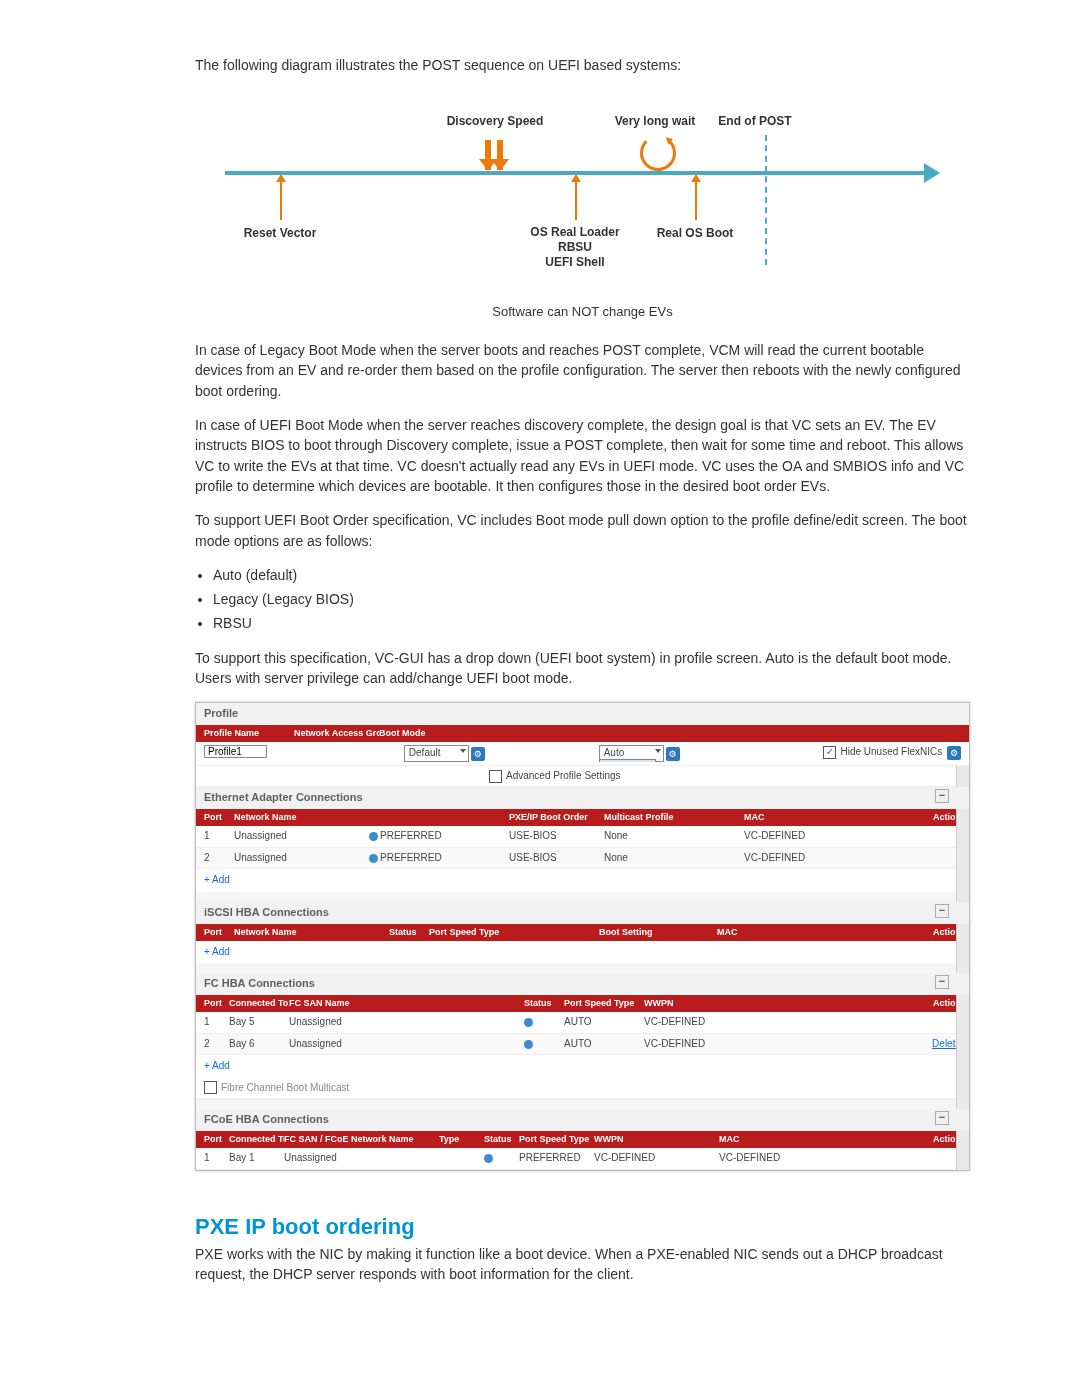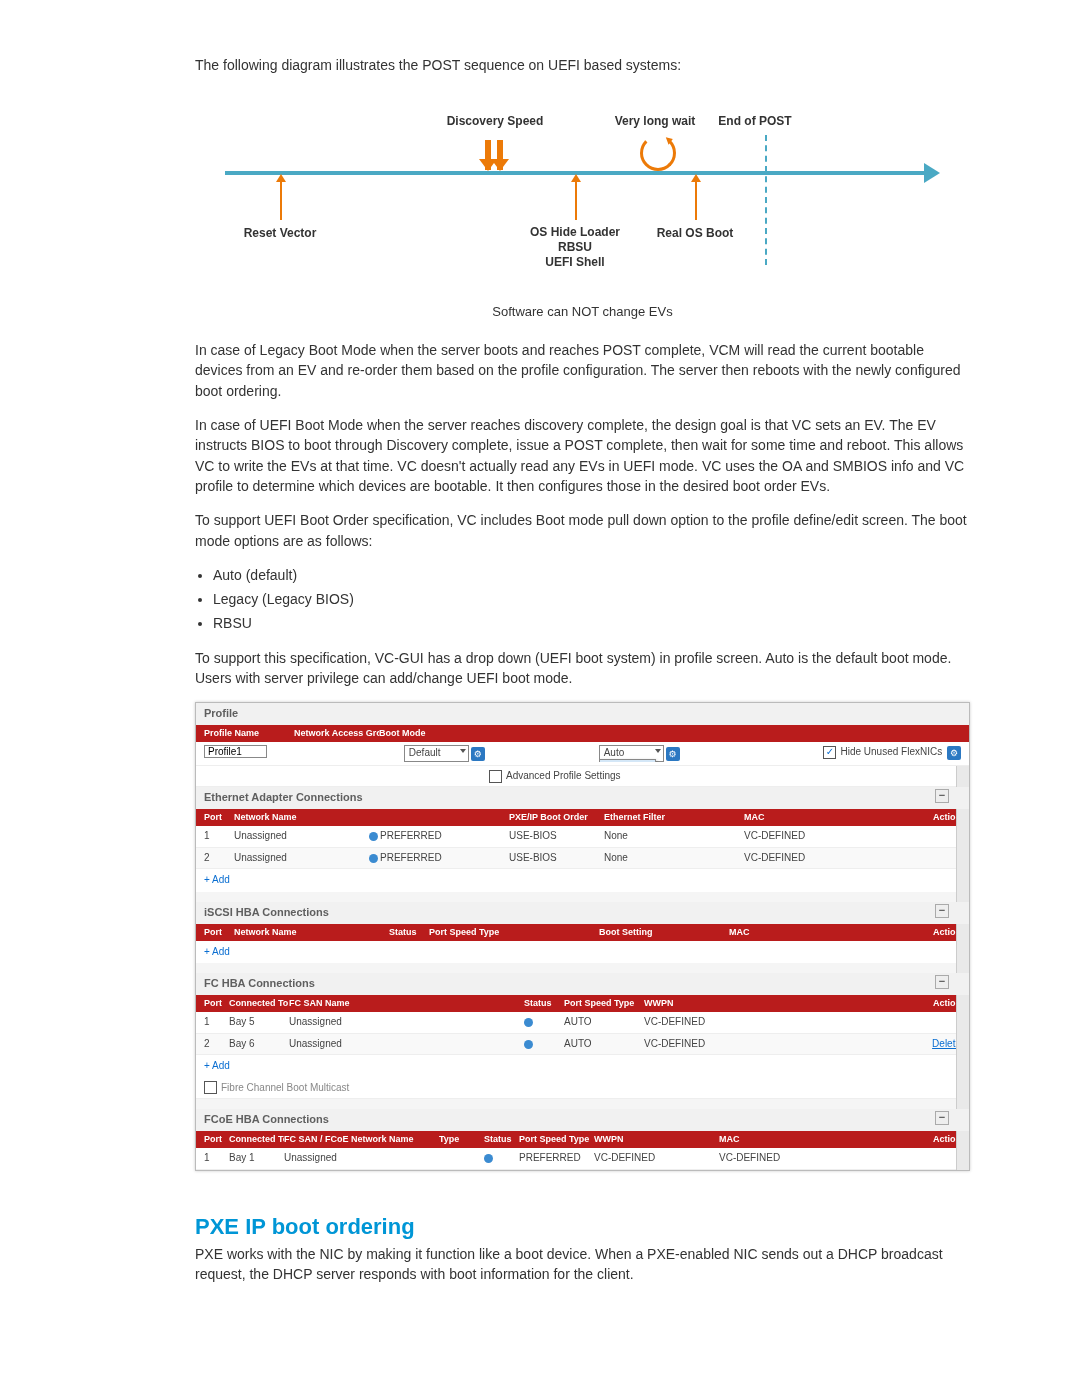--- a/index.html
+++ b/index.html
@@ -121,21 +121,21 @@
 
   <div class="diagram">
     <div class="axis-line"></div>
     <div class="axis-arrow"></div>
 
     <div class="lbl top-lbl" style="left:300px">Discovery Speed</div>
     <div class="lbl top-lbl" style="left:460px">Very long wait</div>
     <div class="lbl top-lbl" style="left:560px">End of POST</div>
 
     <div class="lbl bot-lbl" style="left:85px">Reset Vector</div>
-    <div class="lbl bot-lbl" style="left:380px;white-space:pre;line-height:1.25">OS Hide Loader
+    <div class="lbl bot-lbl" style="left:380px;white-space:pre;line-height:1.25">OS Real Loader
 RBSU
 UEFI Shell</div>
     <div class="lbl bot-lbl" style="left:500px">Real OS Boot</div>
 
     <div class="up-arrow" style="left:85px"></div>
     <div class="down-arrow big-down" style="left:290px"></div>
     <div class="down-arrow big-down" style="left:302px"></div>
     <div class="up-arrow" style="left:380px"></div>
     <div class="circ-arrow" style="left:445px"></div>
     <div class="up-arrow" style="left:500px"></div>
@@ -185,21 +185,21 @@
         <div class="cell" style="width:285px"></div>
       <div class="cell"><span class="chk"></span><span>Advanced Profile Settings</span></div>
     </div>
 
     <div class="sec-title"><span>Ethernet Adapter Connections</span><span class="collapse">−</span></div>
     <div class="hdr-row">
       <div class="cell" style="width:30px">Port</div>
       <div class="cell" style="width:145px">Network Name</div>
       <div class="cell" style="width:130px"></div>
       <div class="cell" style="width:95px">PXE/IP Boot Order</div>
-      <div class="cell" style="width:140px">Ethernet Filter</div>
+      <div class="cell" style="width:140px">Multicast Profile</div>
       <div class="cell" style="width:100px">MAC</div>
       <div class="cell" style="flex:1;text-align:right">Action</div>
     </div>
     <div class="row">
       <div class="cell" style="width:30px">1</div>
       <div class="cell" style="width:135px">Unassigned</div>
       <div class="cell" style="width:140px"><span class="status-dot"></span><span>PREFERRED</span></div>
       <div class="cell" style="width:95px">USE-BIOS</div>
       <div class="cell" style="width:140px">None</div>
       <div class="cell" style="width:100px">VC-DEFINED</div>
@@ -214,21 +214,21 @@
     </div>
     <div class="add">+ Add</div>
 
     <div style="height:10px;background:#f5f5f5"></div>
     <div class="sec-title"><span>iSCSI HBA Connections</span><span class="collapse">−</span></div>
     <div class="hdr-row">
       <div class="cell" style="width:30px">Port</div>
       <div class="cell" style="width:155px">Network Name</div>
       <div class="cell" style="width:40px">Status</div>
       <div class="cell" style="width:170px">Port Speed Type</div>
-      <div class="cell" style="width:130px">Boot Setting</div>
+      <div class="cell" style="width:118px">Boot Setting</div>
       <div class="cell" style="width:100px">MAC</div>
       <div class="cell" style="flex:1;text-align:right">Action</div>
     </div>
     <div class="add">+ Add</div>
 
     <div style="height:10px;background:#f5f5f5"></div>
     <div class="sec-title"><span>FC HBA Connections</span><span class="collapse">−</span></div>
     <div class="hdr-row">
       <div class="cell" style="width:25px">Port</div>
       <div class="cell" style="width:60px">Connected To</div>

